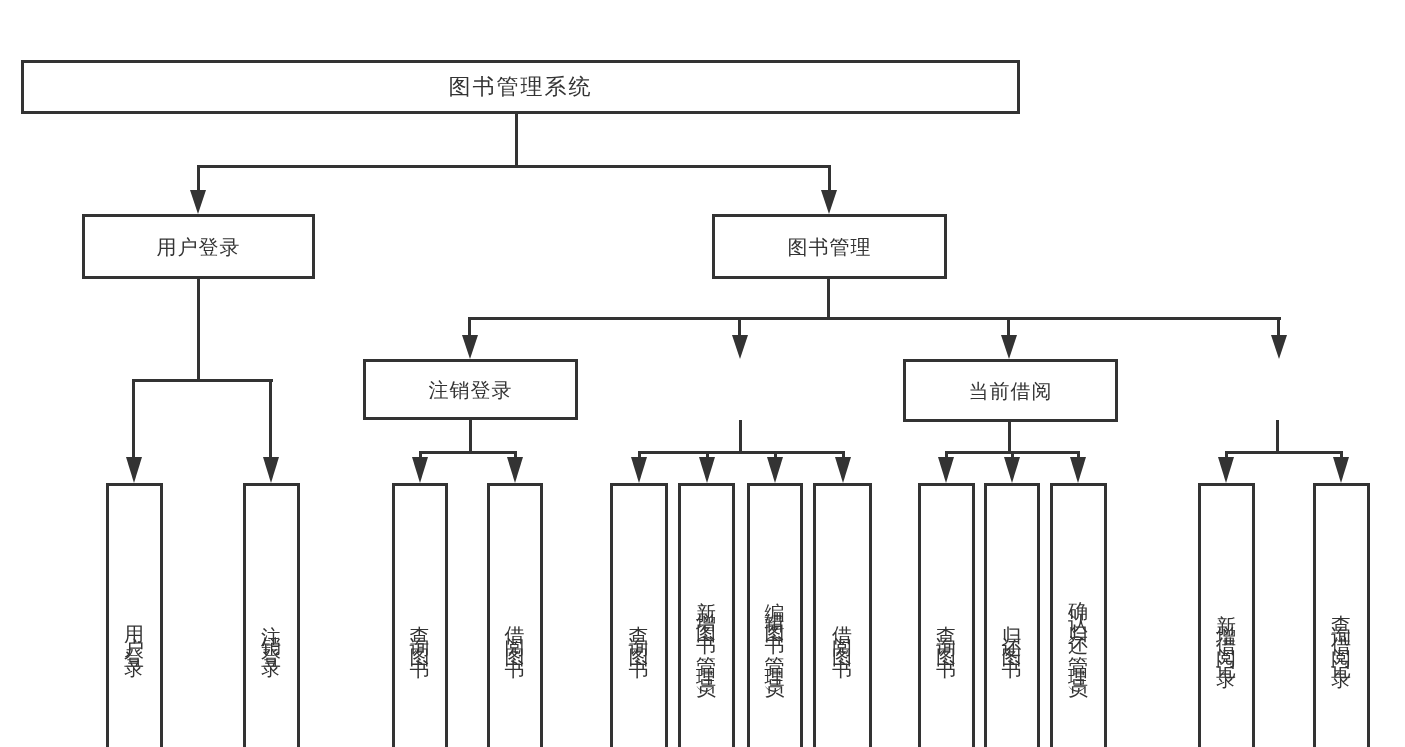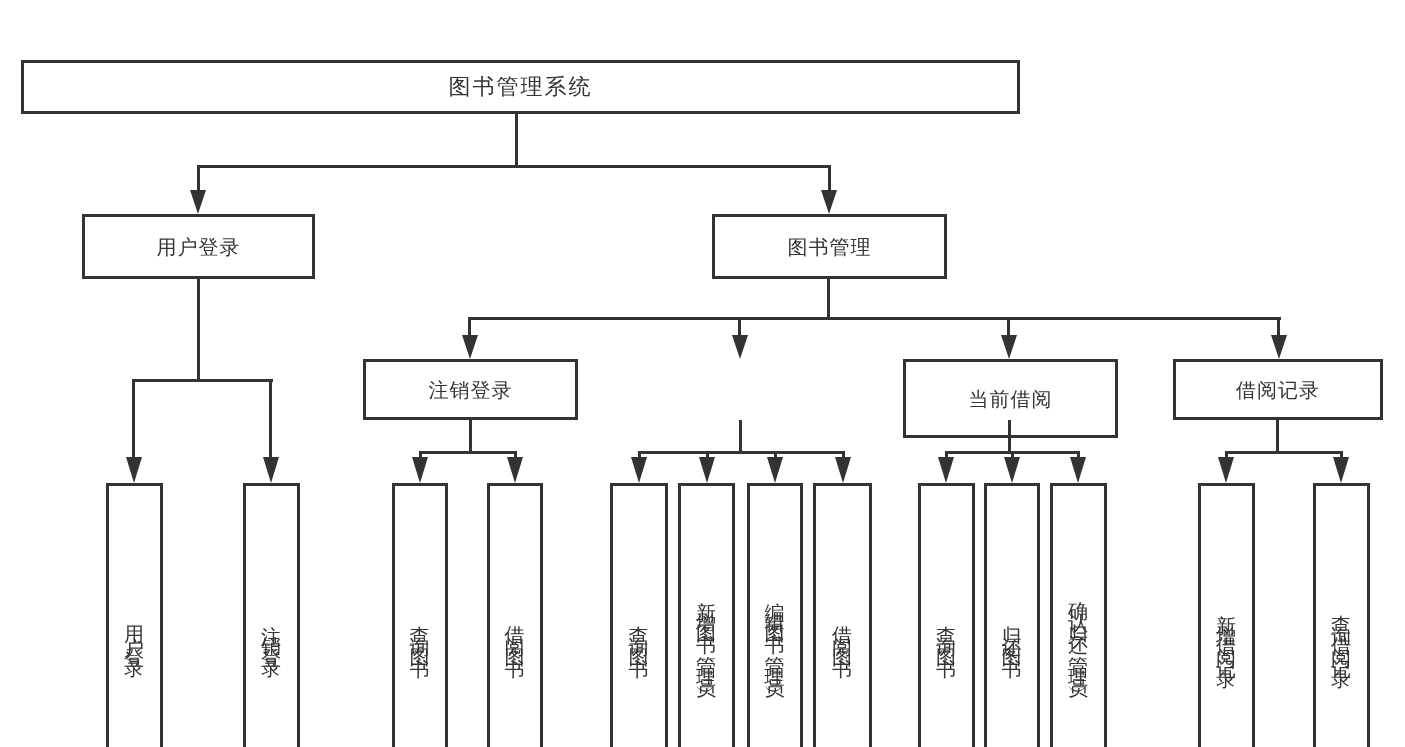--- a/index.html
+++ b/index.html
@@ -106,25 +106,22 @@
   <div class="vl" style="left:738px;top:271px;height:20px;"></div>
   <div class="ah short" style="left:732px;top:289px;"></div>
   <div class="vl" style="left:1007px;top:271px;height:20px;"></div>
   <div class="ah short" style="left:1001px;top:289px;"></div>
   <div class="vl" style="left:1277px;top:271px;height:20px;"></div>
   <div class="ah short" style="left:1271px;top:289px;"></div>
 
   <div class="box h" style="left:363px;top:313px;width:215px;height:61px;">
     <span>注销登录</span>
   </div>
-  <div class="box h" style="left:903px;top:313px;width:215px;height:79px;">
+  <div class="box h" style="left:903px;top:313px;width:215px;height:63px;">
     <span>当前借阅</span>
-  </div>
-  <div class="box h" style="left:1173px;top:313px;width:210px;height:61px;">
-    <span>借阅记录</span>
   </div>
 
   <div class="vl" style="left:469px;top:374px;height:34px;"></div>
   <div class="hl" style="left:419px;top:405px;width:98px;"></div>
   <div class="vl" style="left:419px;top:405px;height:9px;"></div>
   <div class="ah" style="left:412px;top:411px;"></div>
   <div class="vl" style="left:514px;top:405px;height:9px;"></div>
   <div class="ah" style="left:507px;top:411px;"></div>
 
   <div class="vl" style="left:739px;top:374px;height:33px;"></div>

